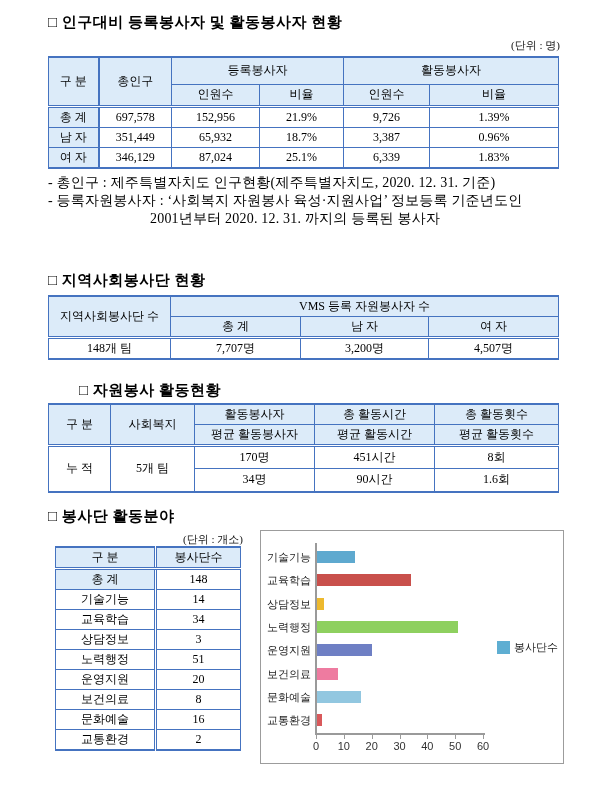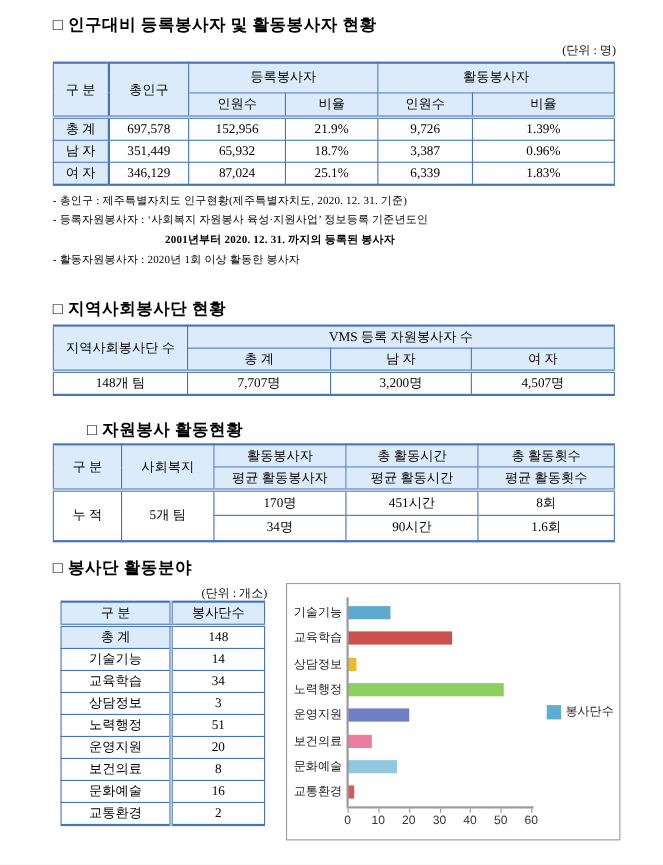--- a/index.html
+++ b/index.html
@@ -17,22 +17,22 @@
   .tbl { border-style:solid; border-color:#4573c0; border-width:2px 1px; }
   .tbl td {
     border:1px solid #4573c0; text-align:center; vertical-align:middle;
     font-size:12px; padding:1px 2px; overflow:hidden; white-space:nowrap;
   }
   .hl { background:#dcebf9; }
   .hdr-end { border-bottom:3px double #4573c0 !important; }
   .thick-r { border-right:2px solid #4573c0 !important; }
   .dbl-l { border-left:3px double #4573c0 !important; }
 
-  .notes { font-size:10px; line-height:18px; letter-spacing:0.2px; }
-  .note-indent { padding-left:102px;font-weight:bold; }
+  .notes { font-size:14px; line-height:18px; letter-spacing:0.2px; }
+  .note-indent { padding-left:102px; }
 
   
   .chart-box { border:1px solid #9c9c9c; background:#fff; }
   .chart-box * { font-family:"Liberation Sans","DejaVu Sans",sans-serif; }
   .c-row-label { position:absolute; width:48px; text-align:right; font-size:11px; color:#222; height:14px; line-height:14px; }
   .c-bar { position:absolute; height:12px; }
   .c-axis { position:absolute; background:#9a9a9a; }
   .c-tick { position:absolute; width:1px; height:4px; background:#9a9a9a; }
   .c-tick-label { position:absolute; width:30px; text-align:center; font-size:11px; color:#333; }
   .c-legend-swatch { position:absolute; width:13px; height:13px; }
@@ -92,21 +92,20 @@
       <td>6,339</td>
       <td>1.83%</td>
     </tr>
   </tbody>
     </table>
 
   <div class="abs notes" style="left:48px; top:174px; width:520px;">
     <div>- 총인구 : 제주특별자치도 인구현황(제주특별자치도, 2020. 12. 31. 기준)</div>
     <div>- 등록자원봉사자 : ‘사회복지 자원봉사 육성·지원사업’ 정보등록 기준년도인</div>
     <div class="note-indent">2001년부터 2020. 12. 31. 까지의 등록된 봉사자</div>
-    <div>- 활동자원봉사자 : 2020년 1회 이상 활동한 봉사자</div>
   </div>
 
   <div class="abs sec-title" style="left:48px; top:271px;">□ 지역사회봉사단 현황</div>
 
   <table class="abs tbl" style="left:48px; top:295px; width:510px;">
     <colgroup>
       <col style="width:122px">
         <col style="width:130px">
         <col style="width:128px">
         <col style="width:130px">

